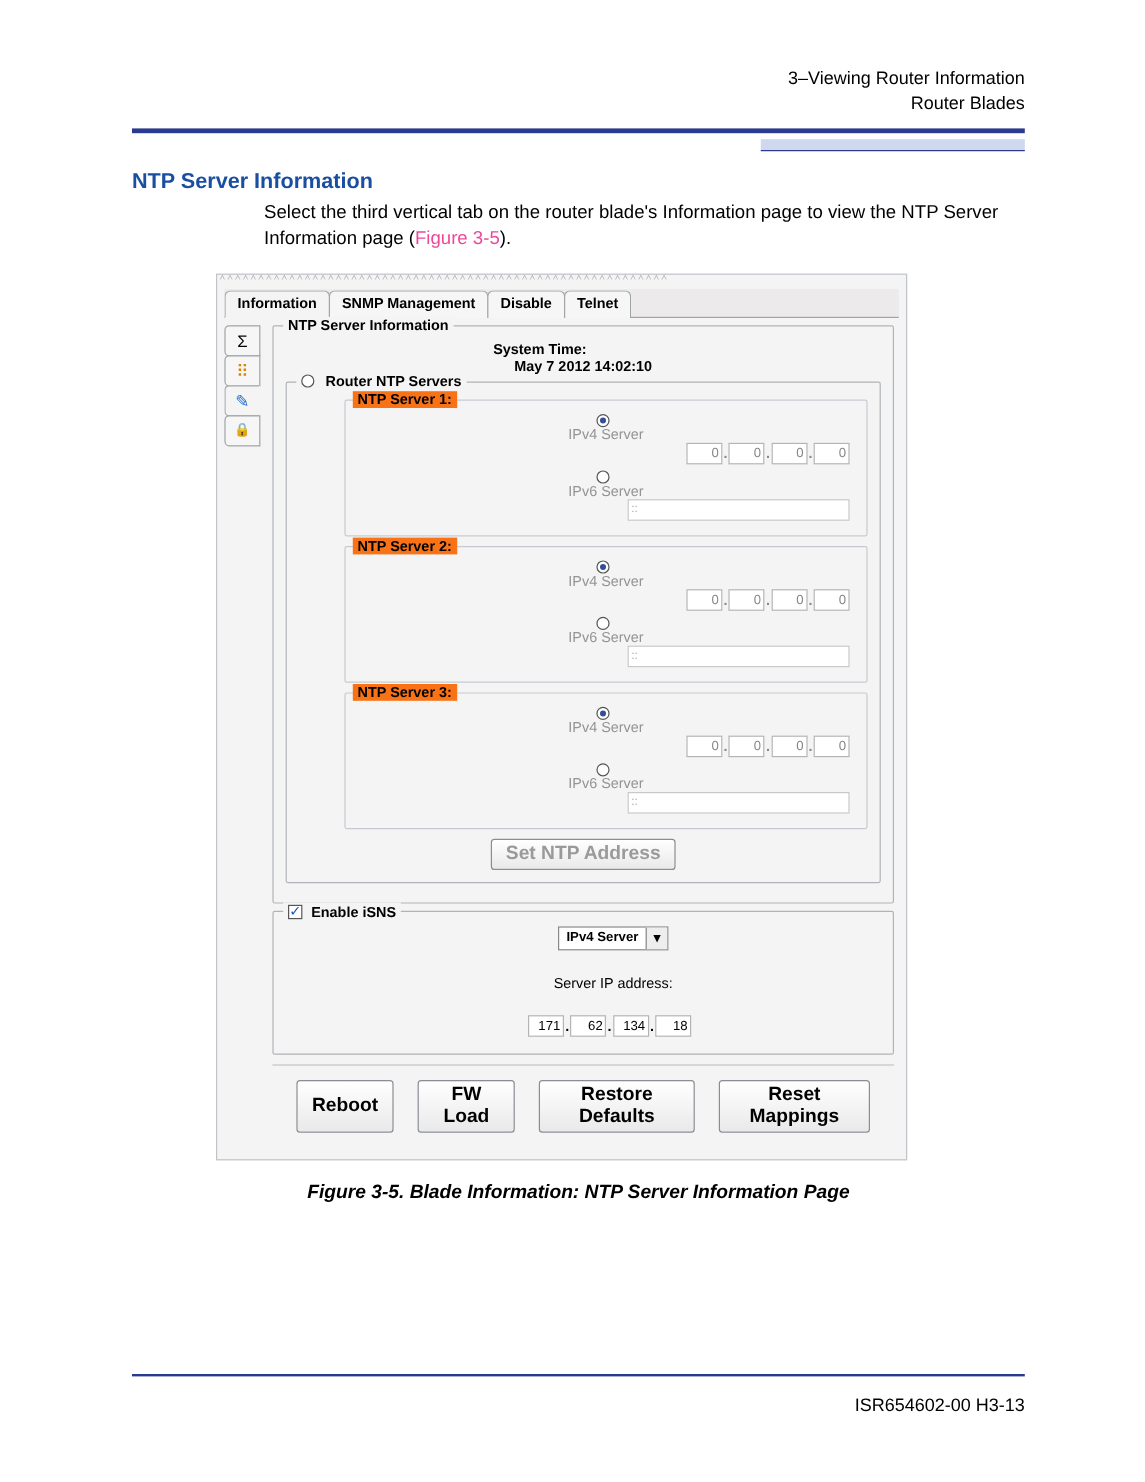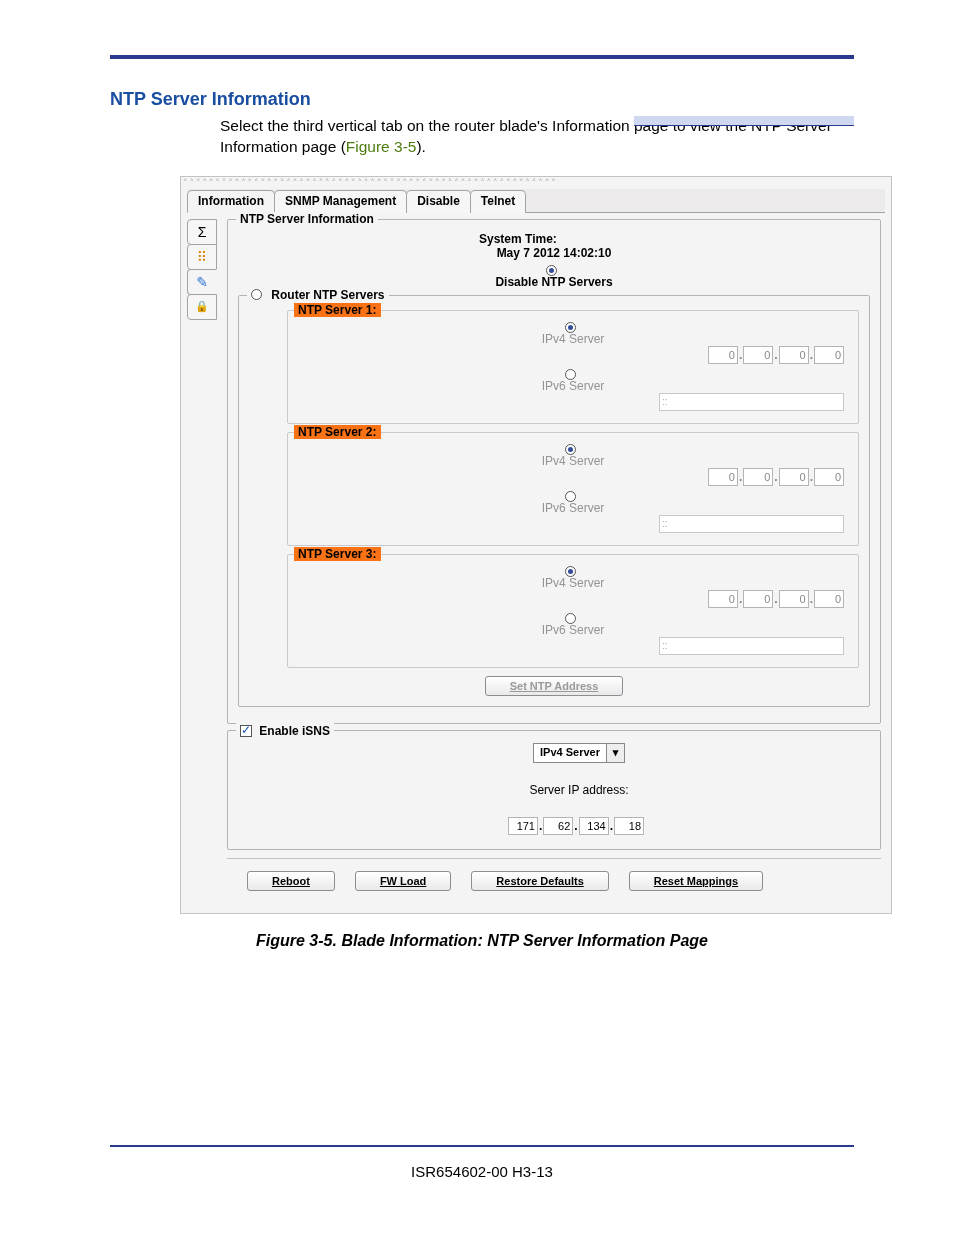--- a/index.html
+++ b/index.html
@@ -38,26 +38,26 @@
     color: #1a4ea0;
     font-weight: bold;
     font-size: 18px;
     margin: 30px 0 6px 0;
   }
   .body-para {
     font-size: 15.5px;
     line-height: 1.35;
     margin: 0 0 18px 110px;
   }
-  .link { color: #4d7c0f; }
+  .link { color: #ec4899; }
   .figure-wrap {
     margin-left: 70px;
     margin-right: 0;
     border: 1px solid #c0c4c8;
-    width: 712px;
+    width: 576px;
     padding: 12px 0 0 0;
     position: relative;
     background: #f4f4f4;
   }
   .torn-top {
     position: absolute;
     top: -6px; left: 0; right: 0; height: 10px;
     overflow: hidden;
   }
   .zig {
@@ -184,27 +184,26 @@
   .ip-group .dot { font-weight: bold; color: #888; }
   .ipv6box {
     width: 185px; height: 18px;
     border: 1px solid #c8c8c8;
     font-size: 10px; color: #aaa;
     padding-left: 2px;
     margin-left: auto; margin-right: 6px;
     background: #fff;
   }
   .btn {
-    font-size: 11px;
-    font-weight: bold;
-    padding: 3px 24px;
+    font-size: 16px;
+    font-weight: bold;
+    padding: 3px 12px;
     border: 1px solid #8a8e94;
     background: linear-gradient(#ffffff,#e9e9e9);
     border-radius: 3px;
-    text-decoration: underline;
   }
   .btn.dim { color: #9a9a9a; }
   .center { text-align: center; margin-top: 8px;}
   .checkbox {
     display: inline-block;
     width: 12px; height: 12px;
     border: 1px solid #555;
     background: #fff;
     margin-right: 4px;
     position: relative;
@@ -255,29 +254,33 @@
     border-top: 2px solid #2a3b8f;
     position: absolute;
     left: 110px; right: 100px;
     bottom: 80px;
   }
   .footer {
     position: absolute;
     left: 110px; right: 100px;
     bottom: 55px;
     display: flex;
-    justify-content: center;
+    justify-content: flex-end;
     font-size: 15px;
   }
 </style>
 </head>
 <body>
 
 <div class="page">
 
+  <div class="header">
+    <div>3–Viewing Router Information</div>
+    <div>Router Blades</div>
+  </div>
   <hr class="header-rule">
   <div class="corner-block"></div>
 
   <div class="section-title">NTP Server Information</div>
 
   <p class="body-para">
     <span>Select the third vertical tab on the router blade's Information page to view the NTP Server Information page (</span><span class="link">Figure 3-5</span><span>).</span>
   </p>
 
   <div class="figure-wrap">
@@ -309,24 +312,20 @@
       <div class="panel">
 
         <div class="fieldset">
           <div class="legend">NTP Server Information</div>
 
           <div class="row">
             <span class="lbl">System Time:</span>
             <span style="font-weight:bold">May 7 2012 14:02:10</span>
           </div>
 
-          <div class="row">
-            <span class="radio-dot on"></span>
-            <span style="font-weight:bold">Disable NTP Servers</span>
-          </div>
 
           <div class="fieldset" style="margin-top:6px; padding-top:10px;">
             <div class="legend" style="font-weight:normal;">
               <span class="radio-dot"></span>
               <span style="font-weight:bold">Router NTP Servers</span>
             </div>
 
             <div class="subfield">
               <div class="sublegend">NTP Server 1:</div>
               <div class="row dimmed">

